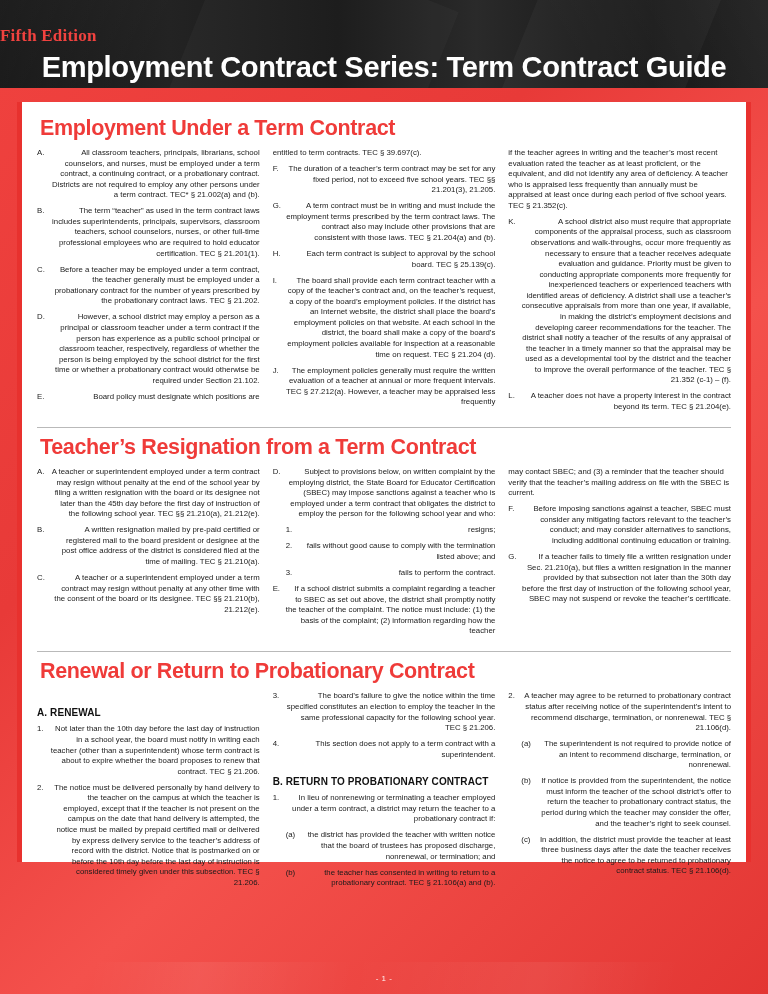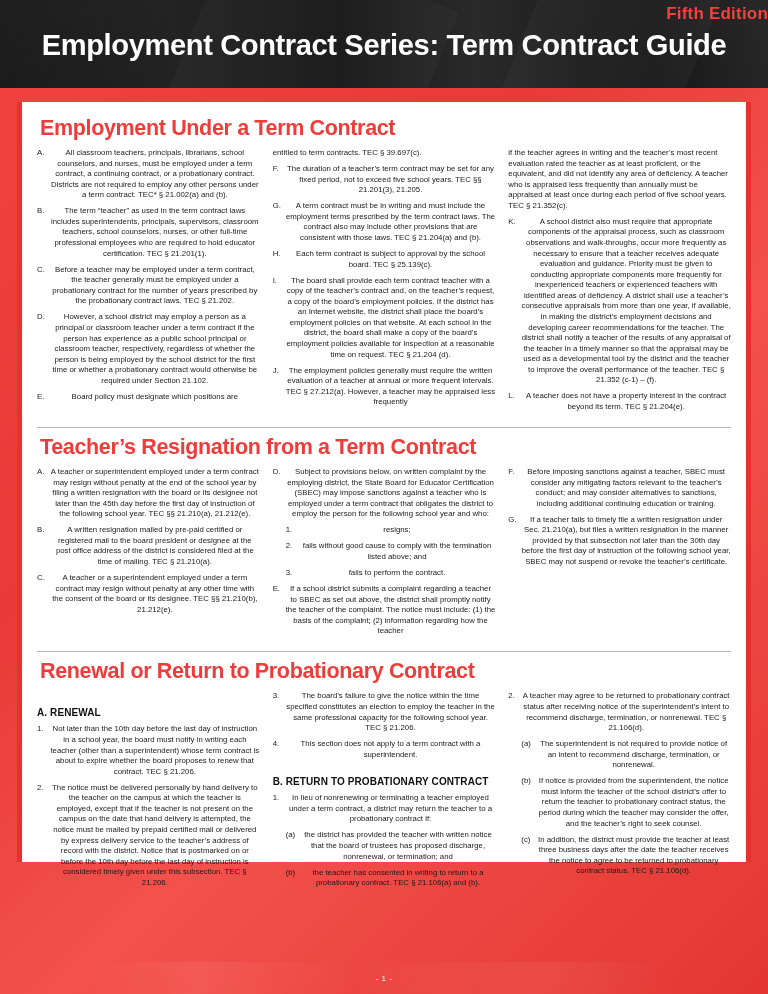--- a/index.html
+++ b/index.html
@@ -27,23 +27,24 @@
   }
   .masthead:before, .masthead:after {
     content:""; position:absolute; top:-40px; width:240px; height:200px;
     background: rgba(255,255,255,0.028);
     transform: rotate(22deg);
   }
   .masthead:before { left: 190px; }
   .masthead:after  { left: 520px; width:170px; background: rgba(255,255,255,0.035); }
   .edition {
     position: relative; z-index:2;
-    text-align: right; color: #f0423f;
+    text-align: left; color: #f0423f;
     font-weight: bold; font-size: 17px; letter-spacing: .2px;
-    padding-top: 4px;
+    padding-top: 26px;
+    font-family: Liberation Serif, serif;
   }
   .main-title {
     position: relative; z-index:2;
     text-align: center; color: #ffffff;
     font-weight: bold; font-size: 30px;
     letter-spacing: -.4px;
     padding-top: 4px;
     transform: scaleX(.97);
   }
 
@@ -69,21 +70,21 @@
   }
   .rule { border-top: 1px solid #b9b9b9; margin: 5px 4px 7px 4px; }
 
   .cols { display: flex; gap: 13px; padding: 0 4px; }
   .col { flex: 1 1 0; min-width: 0; }
 
   
   .li { display: flex; font-size: 7.8px; line-height: 1.355; color: #1a1a1a; margin-bottom: 5.5px; }
   .mk { flex: 0 0 auto; width: 13px; text-align: left; }
   .mk.wide { width: 15px; }
-  .tx { flex: 1 1 auto; text-align: center; }
+  .tx { flex: 1 1 auto; text-align: right; }
   .cont { font-size: 7.8px; line-height: 1.355; color:#1a1a1a; margin-bottom:5.5px; }
   .sub { margin-left: 13px; }
   .subhead { font-size: 10px; font-weight: bold; color:#111; margin: 16px 0 6px 0; letter-spacing:.1px; }
 
   
   .footer {
     position: absolute;
     left: 0; right: 0; bottom: 0;
     height: 32px;
     display: flex; align-items: center; justify-content: center;
@@ -204,20 +205,21 @@
                 <div class="li sub">
                   <span class="mk">3.</span>
                   <span class="tx">fails to perform the contract.</span>
                 </div>
                 <div class="li">
                   <span class="mk">E.</span>
                   <span class="tx">If a school district submits a complaint regarding a teacher to SBEC as set out above, the district shall promptly notify the teacher of the complaint. The notice must include: (1)  the basis of the complaint; (2)  information regarding how the teacher</span>
                 </div>
               </div>
             <div class="col" id="s2c3">
+                <div class="cont">may contact SBEC; and (3)  a reminder that the teacher should verify that the teacher’s mailing address on file with the SBEC is current.</div>
                 <div class="li">
                   <span class="mk">F.</span>
                   <span class="tx">Before imposing sanctions against a teacher, SBEC must consider any mitigating factors relevant to the teacher’s conduct; and may consider alternatives to sanctions, including additional continuing education or training.</span>
                 </div>
                 <div class="li">
                   <span class="mk">G.</span>
                   <span class="tx">If a teacher fails to timely file a written resignation under Sec. 21.210(a), but files a written resignation in the manner provided by that subsection not later than the 30th day before the first day of instruction of the following school year, SBEC may not suspend or revoke the teacher’s certificate.</span>
                 </div>
               </div>
           </div>

